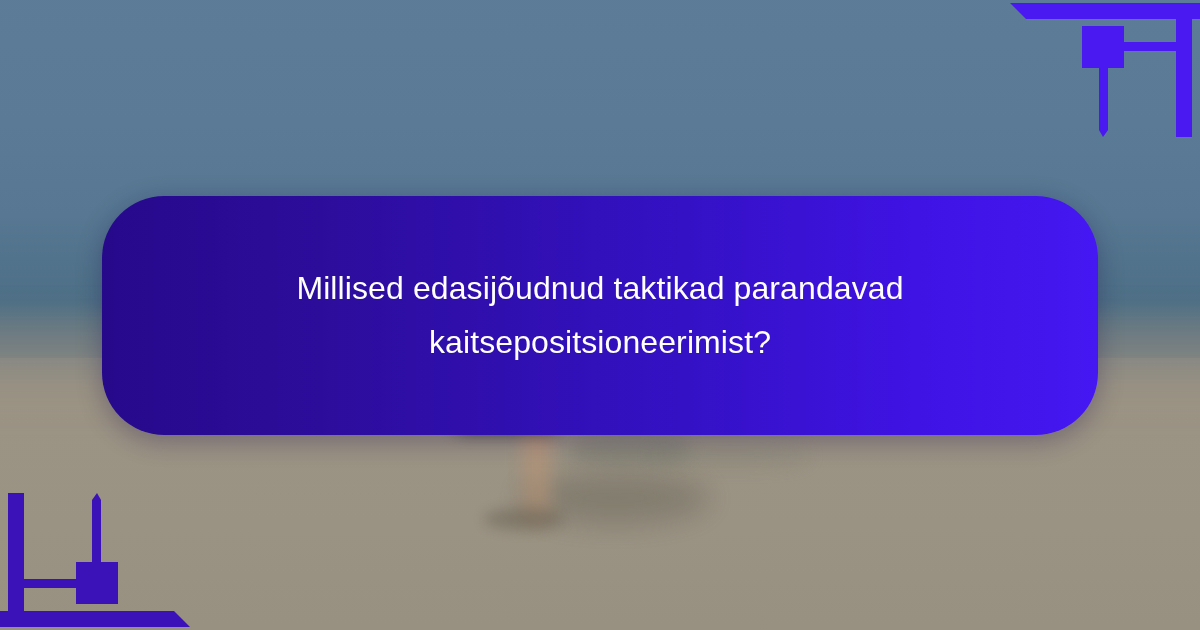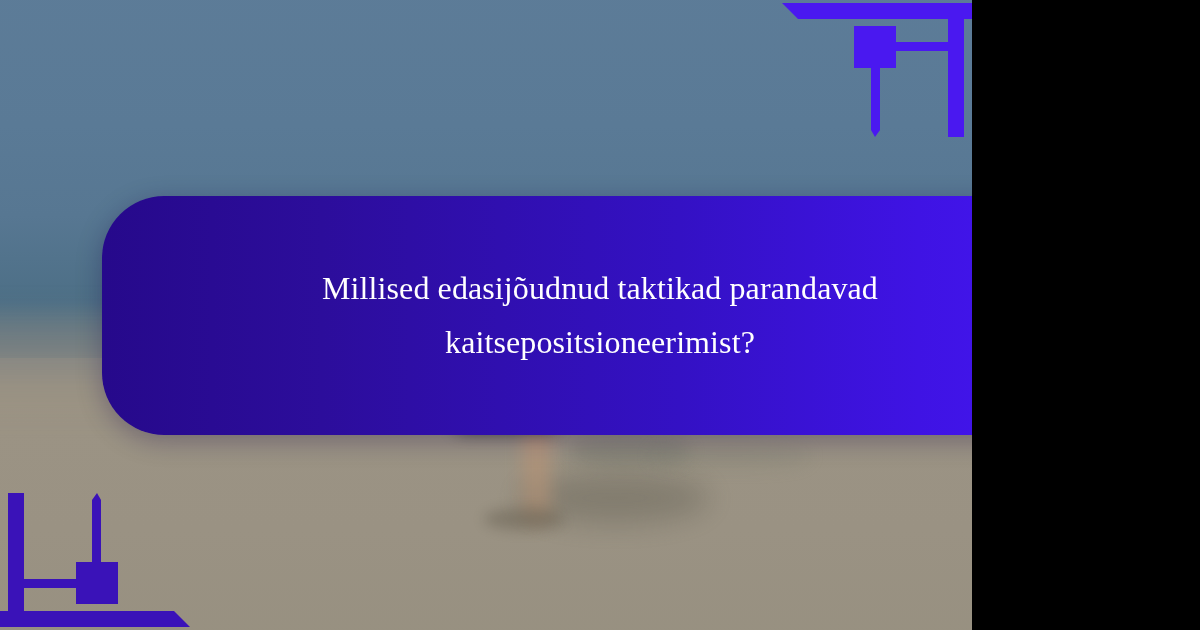--- a/index.html
+++ b/index.html
@@ -3,24 +3,24 @@
 <meta charset="utf-8">
 <title>Card</title>
 <style>
   html, body {
     margin: 0;
     padding: 0;
     background: #000;
   }
   #card {
     position: relative;
-    width: 972px;
+    width: 1200px;
     height: 630px;
     overflow: hidden;
-    font-family: Liberation Serif, serif;
+    font-family: Liberation Sans, sans-serif;
   }
 
   
   .bg {
     position: absolute;
     inset: -40px;
     background: #9a9384;
     overflow: hidden;
   }
   .bg-sky {

